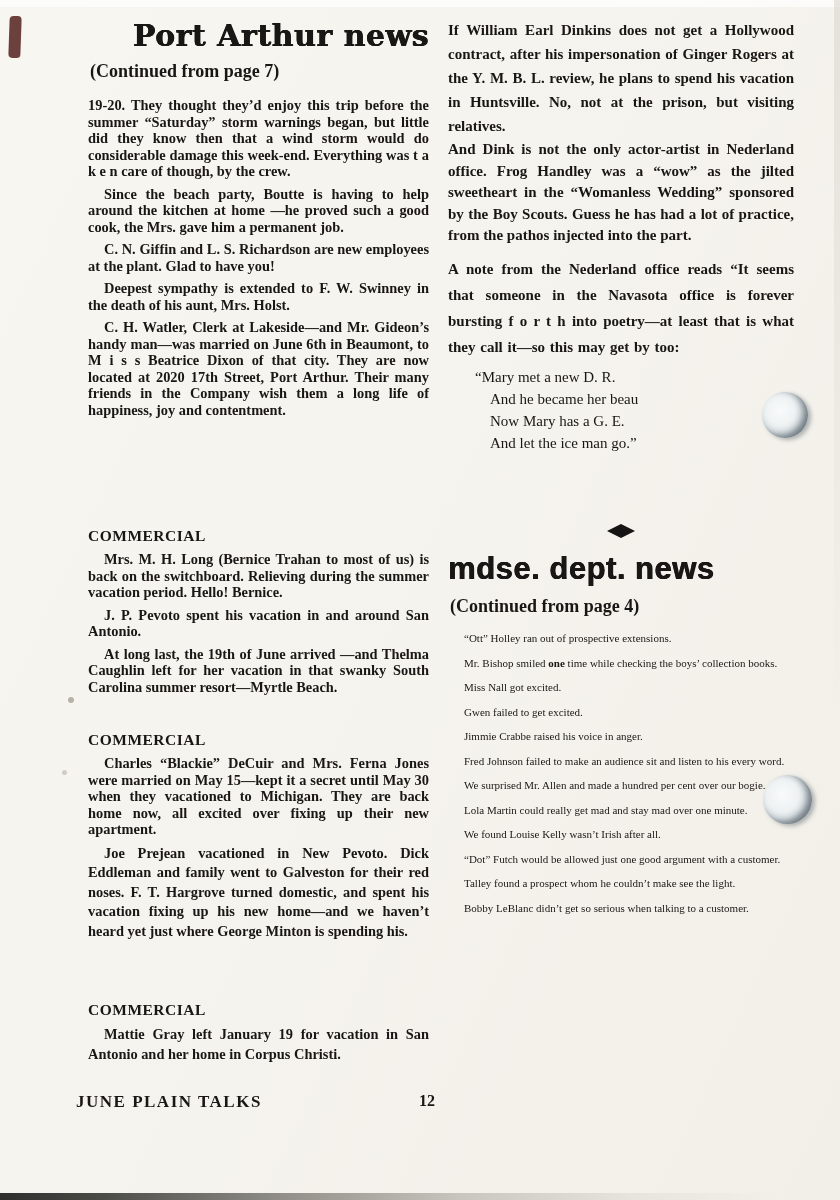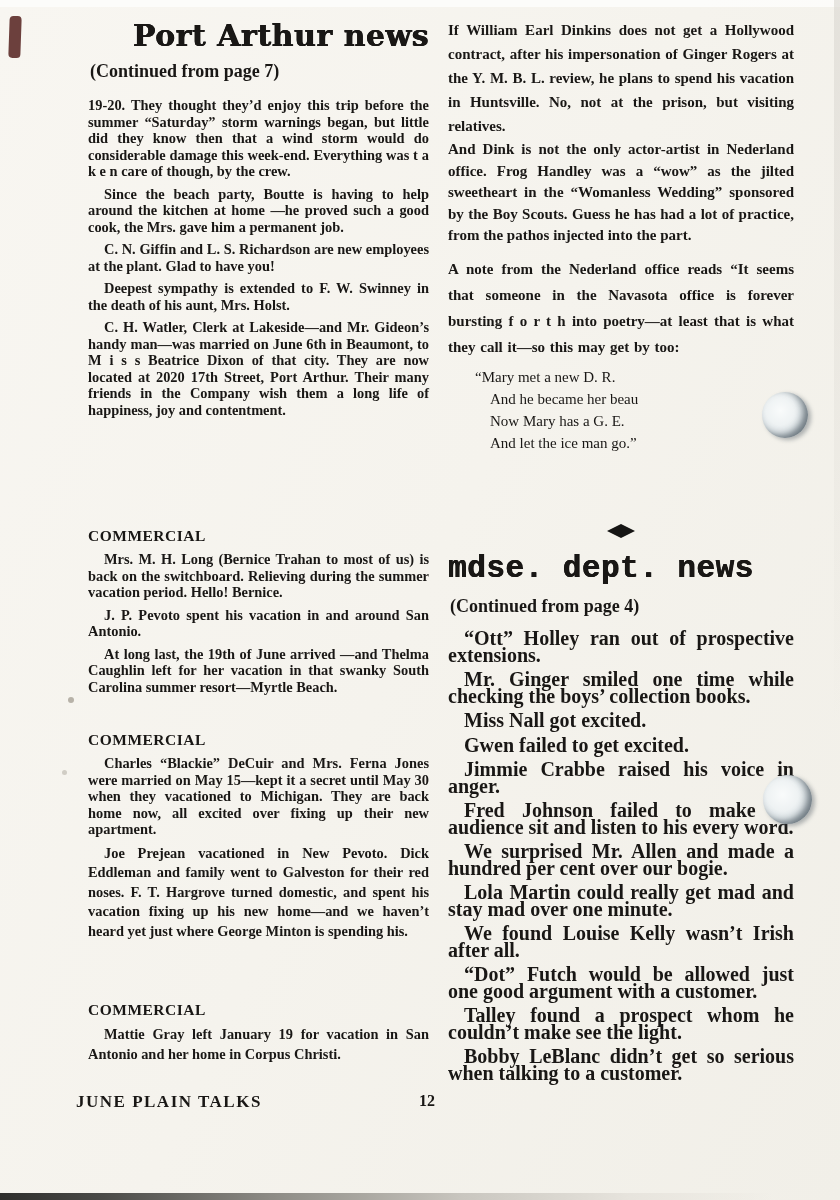--- a/index.html
+++ b/index.html
@@ -51,31 +51,31 @@
   p.note   { font-size:15px; line-height:26px; margin-bottom:6px; word-spacing:1px; }
   .poem { padding-left:42px; }
   .poem-line {
     font-weight:normal; font-size:15px; line-height:22px;
     white-space:nowrap;
   }
   .poem-line:first-child { margin-left:-15px; }
   .rc-mdse { position:absolute; top:506px; left:0; width:346px; }
   .ornament { width:28px; height:14px; margin:0 auto 14px auto; }
   .headline2 {
-    font-family:Liberation Mono, monospace;
+    font-family:Liberation Sans, sans-serif;
     font-weight:bold; font-size:31px; line-height:33px;
     letter-spacing:0.5px;
     text-shadow:0.6px 0 0 #191715, 0 0.4px 0 #191715;
   }
   .continued2 {
     font-weight:bold; font-size:18px; line-height:20px;
     margin:11px 0 14px 2px;
   }
   .items p.item {
-    font-weight:bold; font-size:20px; line-height:16.5px;
+    font-weight:normal; font-size:11px; line-height:16.5px;
     text-align:justify; text-indent:16px;
     margin:0 0 8px 0;
   }
   
   .footer-title {
     position:absolute; left:76px; top:1092px;
     font-weight:bold; font-size:17px; letter-spacing:1.5px;
   }
   .footer-page {
     position:absolute; left:419px; top:1092px;
@@ -158,21 +158,21 @@
     <div class="rc-mdse">
       <div class="ornament">
         <svg width="28" height="14" viewBox="0 0 28 14" xmlns="http://www.w3.org/2000/svg">
           <polygon points="14,0 28,7 14,14 0,7" fill="#161514"></polygon>
         </svg>
       </div>
       <h1 class="headline2">mdse. dept. news</h1>
       <div class="continued2">(Continued from page 4)</div>
       <div class="items">
           <p class="item">“Ott” Holley ran out of prospective extensions.</p>
-          <p class="item"><span>Mr. Ginger smiled </span><strong>one</strong><span> time while checking the boys’ collection books.</span></p>
+          <p class="item"><span>Mr. Bishop smiled </span><strong>one</strong><span> time while checking the boys’ collection books.</span></p>
           <p class="item">Miss Nall got excited.</p>
           <p class="item">Gwen failed to get excited.</p>
           <p class="item">Jimmie Crabbe raised his voice in anger.</p>
           <p class="item">Fred Johnson failed to make an audience sit and listen to his every word.</p>
           <p class="item">We surprised Mr. Allen and made a hundred per cent over our bogie.</p>
           <p class="item">Lola Martin could really get mad and stay mad over one minute.</p>
           <p class="item">We found Louise Kelly wasn’t Irish after all.</p>
           <p class="item">“Dot” Futch would be allowed just one good argument with a customer.</p>
           <p class="item">Talley found a prospect whom he couldn’t make see the light.</p>
           <p class="item">Bobby LeBlanc didn’t get so serious when talking to a customer.</p>

